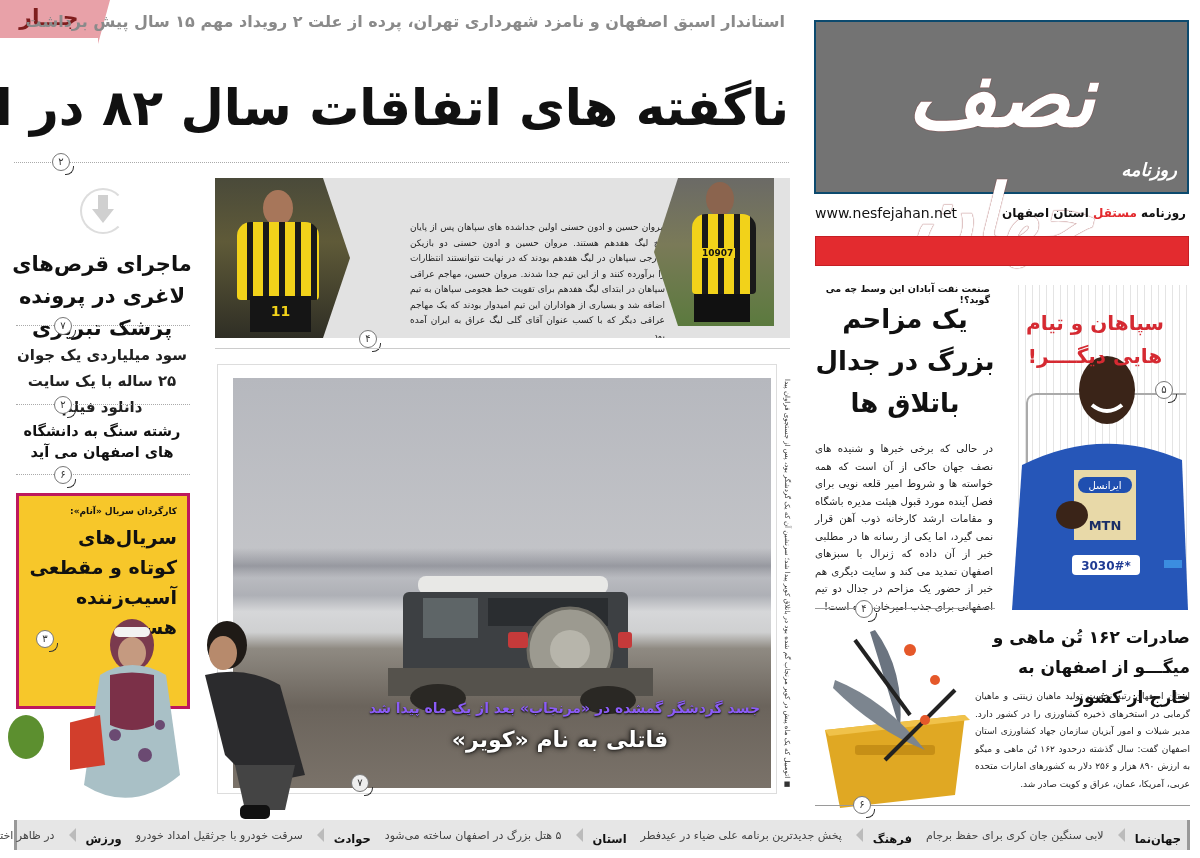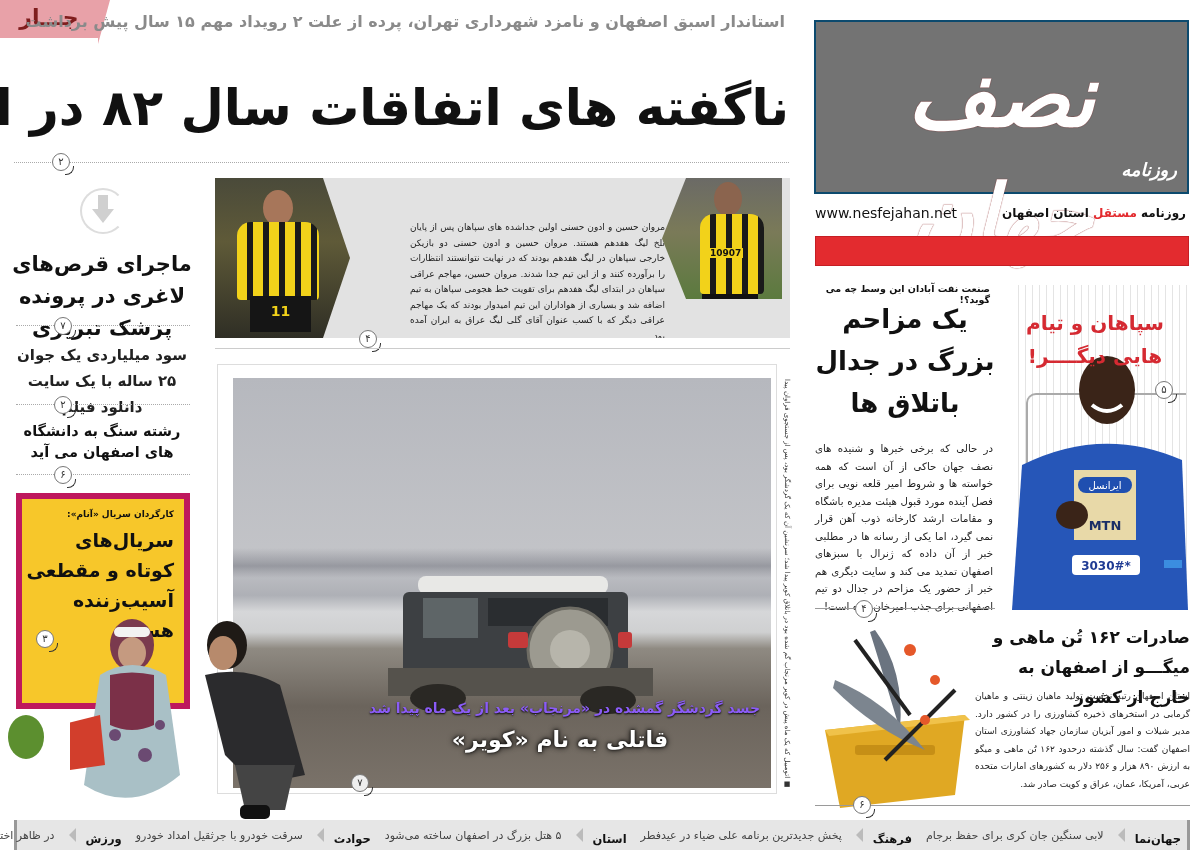--- a/index.html
+++ b/index.html
@@ -32,37 +32,37 @@
   .mast-tagline { left: 1000px; top: 206px; width: 186px; text-align: right; font-size: 12px; font-weight: bold; }
   .mast-tagline .red { color: #e32b2f; }
   .dateband { left: 815px; top: 236px; width: 374px; height: 30px; background: #e32b2f; border: 1px solid #c51e24;
     color: #fff; font-size: 8.5px; font-weight: bold; text-align: center; line-height: 13px; padding-top: 2px; }
 
   
   .sports { left: 215px; top: 178px; width: 575px; height: 160px; background: #e2e2e2; overflow: hidden; }
   .photo-player-left { position: absolute; left: 0; top: 0; width: 135px; height: 160px;
     background: linear-gradient(180deg, #4a4a3a 0%, #5f5a38 40%, #2f2e25 100%);
     clip-path: polygon(0 0, 80% 0, 100% 50%, 80% 100%, 0 100%); }
-  .photo-player-right { position: absolute; right: 8px; top: 0; width: 120px; height: 121px;
+  .photo-player-right { position: absolute; right: 16px; top: 0; width: 120px; height: 148px;
     background: linear-gradient(180deg, #6b6a66 0%, #7a7a58 45%, #5b7a3e 100%);
     clip-path: polygon(20% 0, 100% 0, 100% 100%, 20% 100%, 0 50%); }
   .jersey { position: absolute; background: repeating-linear-gradient(90deg, #f2d21a 0 10px, #1a1a1a 10px 16px); border-radius: 14px 14px 4px 4px; }
   .head { position: absolute; background: #a7765a; border-radius: 50%; }
   .sports-title { position: absolute; left: 140px; right: 120px; top: 12px; text-align: center; font-size: 17px; font-weight: bold; }
   .sports-body { position: absolute; left: 195px; right: 125px; top: 42px; font-size: 9px; line-height: 15.5px; text-align: justify; color: #222; }
 
   
   .arrow-circle { left: 80px; top: 188px; width: 46px; height: 46px; border: 2px solid #ddd; border-radius: 50%; border-right-color: transparent; }
   .arrow-down { left: 92px; top: 195px; width: 22px; height: 30px; }
   .left-h1 { left: 12px; top: 248px; width: 180px; font-size: 21px; font-weight: bold; text-align: center; line-height: 32px; }
   .left-h2 { left: 12px; top: 342px; width: 180px; font-size: 15px; font-weight: bold; text-align: center; line-height: 26px; color: #222; }
   .left-h3 { left: 12px; top: 421px; width: 180px; font-size: 14.5px; font-weight: bold; text-align: center; line-height: 21px; }
 
   
-  .serial { left: 16px; top: 493px; width: 174px; height: 216px; background: #f7c72a; border: 6px solid #be185d; padding-left: 32px; }
+  .serial { left: 16px; top: 493px; width: 174px; height: 216px; background: #f7c72a; border: 3px solid #be185d; padding-left: 32px; }
   .serial-kicker { position: absolute; right: 10px; top: 10px; font-size: 9px; font-weight: bold; }
   .serial-title { position: absolute; right: 10px; top: 26px; width: 150px; font-size: 19px; font-weight: bold; line-height: 30px; text-align: right; }
 
   
   .woman { left: 70px; top: 615px; width: 135px; height: 200px; }
   .man { left: 185px; top: 615px; width: 130px; height: 210px; }
 
   
   .main-frame { left: 217px; top: 364px; width: 560px; height: 430px; background: #fff; border: 1px solid #ddd; }
   .main-photo { left: 233px; top: 378px; width: 538px; height: 410px; overflow: hidden;

